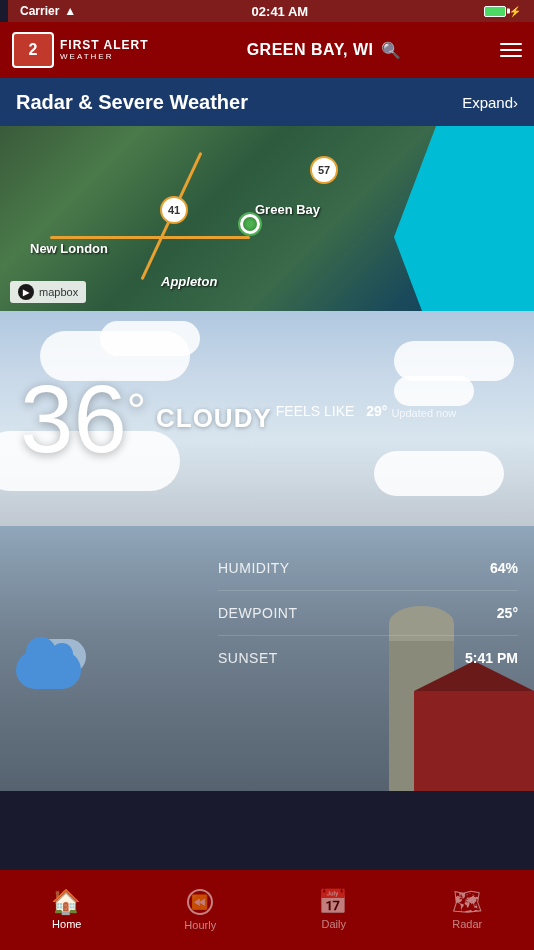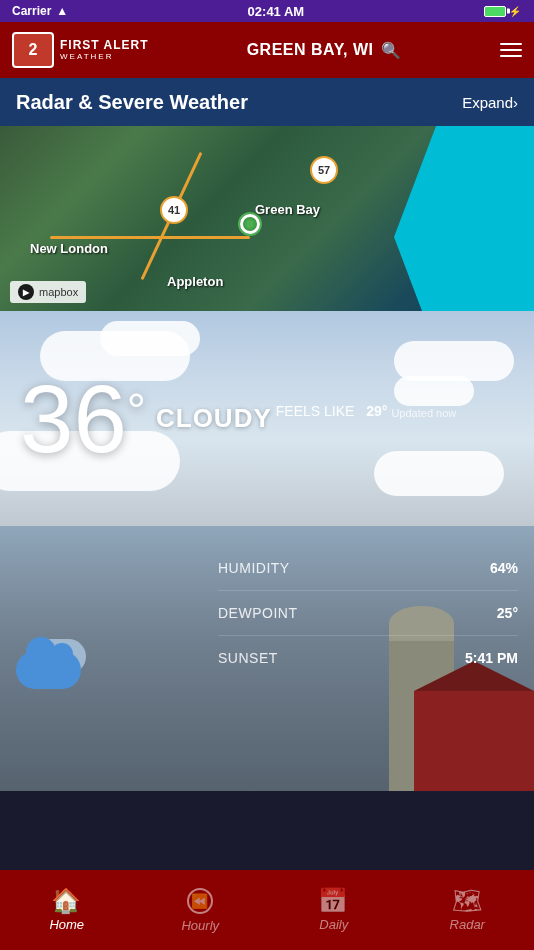--- a/index.html
+++ b/index.html
@@ -7,29 +7,30 @@
     body {
       width: 534px;
       height: 950px;
       font-family: -apple-system, 'Helvetica Neue', Arial, sans-serif;
       overflow: hidden;
       background: #1a1a2e;
     }
 
     
     .status-bar {
-      background: #4c1d95;
+      background: #7f1d1d;
       height: 22px;
       display: flex;
       align-items: center;
       justify-content: space-between;
       padding: 0 12px;
       color: white;
       font-size: 12px;
       font-weight: 600;
+      margin-left: 8px;
     }
     .status-left { display: flex; align-items: center; gap: 5px; }
     .status-center { font-size: 13px; font-weight: 600; }
     .status-right { display: flex; align-items: center; gap: 4px; }
     .battery-icon {
       display: inline-block;
       width: 22px;
       height: 11px;
       border: 1.5px solid white;
       border-radius: 2px;
@@ -208,21 +209,21 @@
     }
     .city-label {
       position: absolute;
       color: white;
       font-size: 13px;
       font-weight: 600;
       text-shadow: 1px 1px 2px rgba(0,0,0,0.8);
     }
     .label-greenbay { top: 76px; left: 255px; }
     .label-newlondon { top: 115px; left: 30px; }
-    .label-appleton { top: 148px; left: 167px; }
+    .label-appleton { top: 148px; left: 161px; font-style: italic; }
     .mapbox-watermark {
       position: absolute;
       bottom: 8px;
       left: 10px;
       display: flex;
       align-items: center;
       gap: 5px;
       background: rgba(255,255,255,0.85);
       padding: 3px 8px;
       border-radius: 3px;
@@ -470,23 +471,22 @@
     }
     .nav-item.active .nav-icon,
     .nav-item.active .nav-label { color: white; }
     .nav-item:not(.active) .nav-icon,
     .nav-item:not(.active) .nav-label { color: rgba(255,255,255,0.5); }
     .nav-icon {
       font-size: 24px;
       line-height: 1;
     }
     .nav-label {
-      font-size: 13px;
+      font-size: 11px;
       font-weight: 500;
-      font-style: italic;
     }
   </style>
 </head>
 <body>
 
 <div class="status-bar">
   <div class="status-left">
     <span>Carrier</span>
     <span>▲</span>
   </div>

